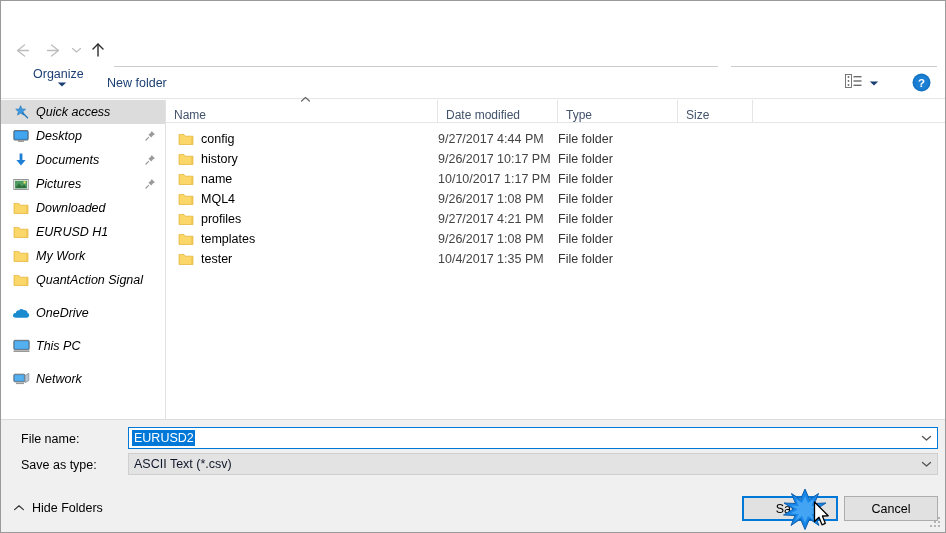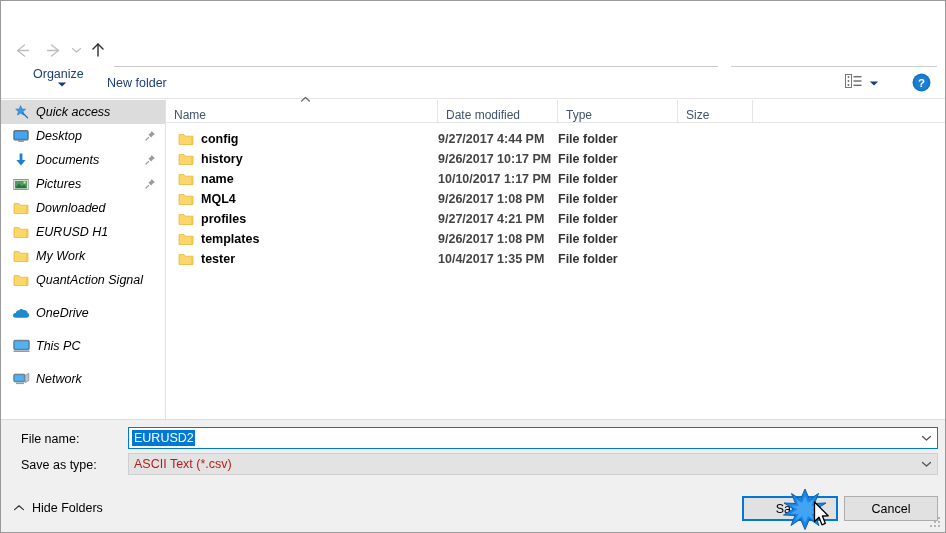--- a/index.html
+++ b/index.html
@@ -179,21 +179,21 @@
   }
   #sort-indicator {
     position: absolute; left: 132px; top: -4px;
     width: 14px; height: 10px;
     display: flex; align-items: flex-start; justify-content: center;
   }
   .frow {
     position: relative;
     height: 20px;
     display: flex; align-items: center;
-    font-size: 12.5px; color: #000; font-weight: bold;
+    font-size: 12.5px; color: #000;
   }
   .fcell { position: absolute; white-space: nowrap; overflow: hidden; }
   .fname { left: 12px; display: flex; align-items: center; }
   .fname .ficon { margin-right: 7px; display: flex; align-items: center; }
   .fdate { left: 272px; color: #444; }
   .ftype { left: 392px; color: #333; }
   .fsize { left: 512px; color: #333; }
 
   
   #bottompane {
@@ -224,21 +224,21 @@
     padding: 1px 1px 1px 2px;
   }
   #savetype-field {
     position: absolute; left: 127px; top: 452px;
     width: 810px; height: 22px;
     background: #e3e3e3;
     border: 1px solid #cfcfcf;
     display: flex; align-items: center;
   }
   #savetype-value {
-    margin-left: 5px; font-size: 12.5px; color: #b91c1c;
+    margin-left: 5px; font-size: 12.5px; color: #0f172a;
   }
   .field-arrow {
     position: absolute; right: 0; top: 0;
     width: 21px; height: 20px;
     display: flex; align-items: center; justify-content: center;
   }
 
   #hide-folders {
     position: absolute; left: 12px; top: 500px;
     display: flex; align-items: center; gap: 7px;

